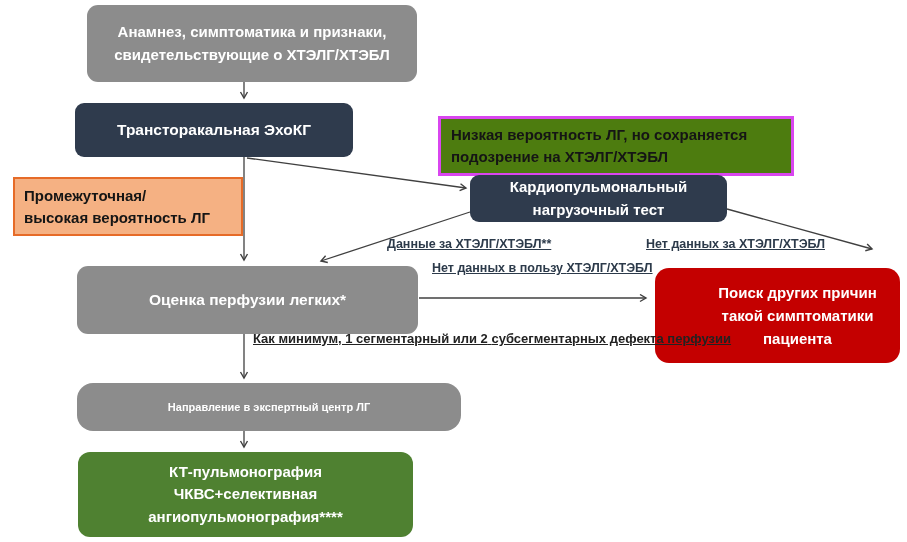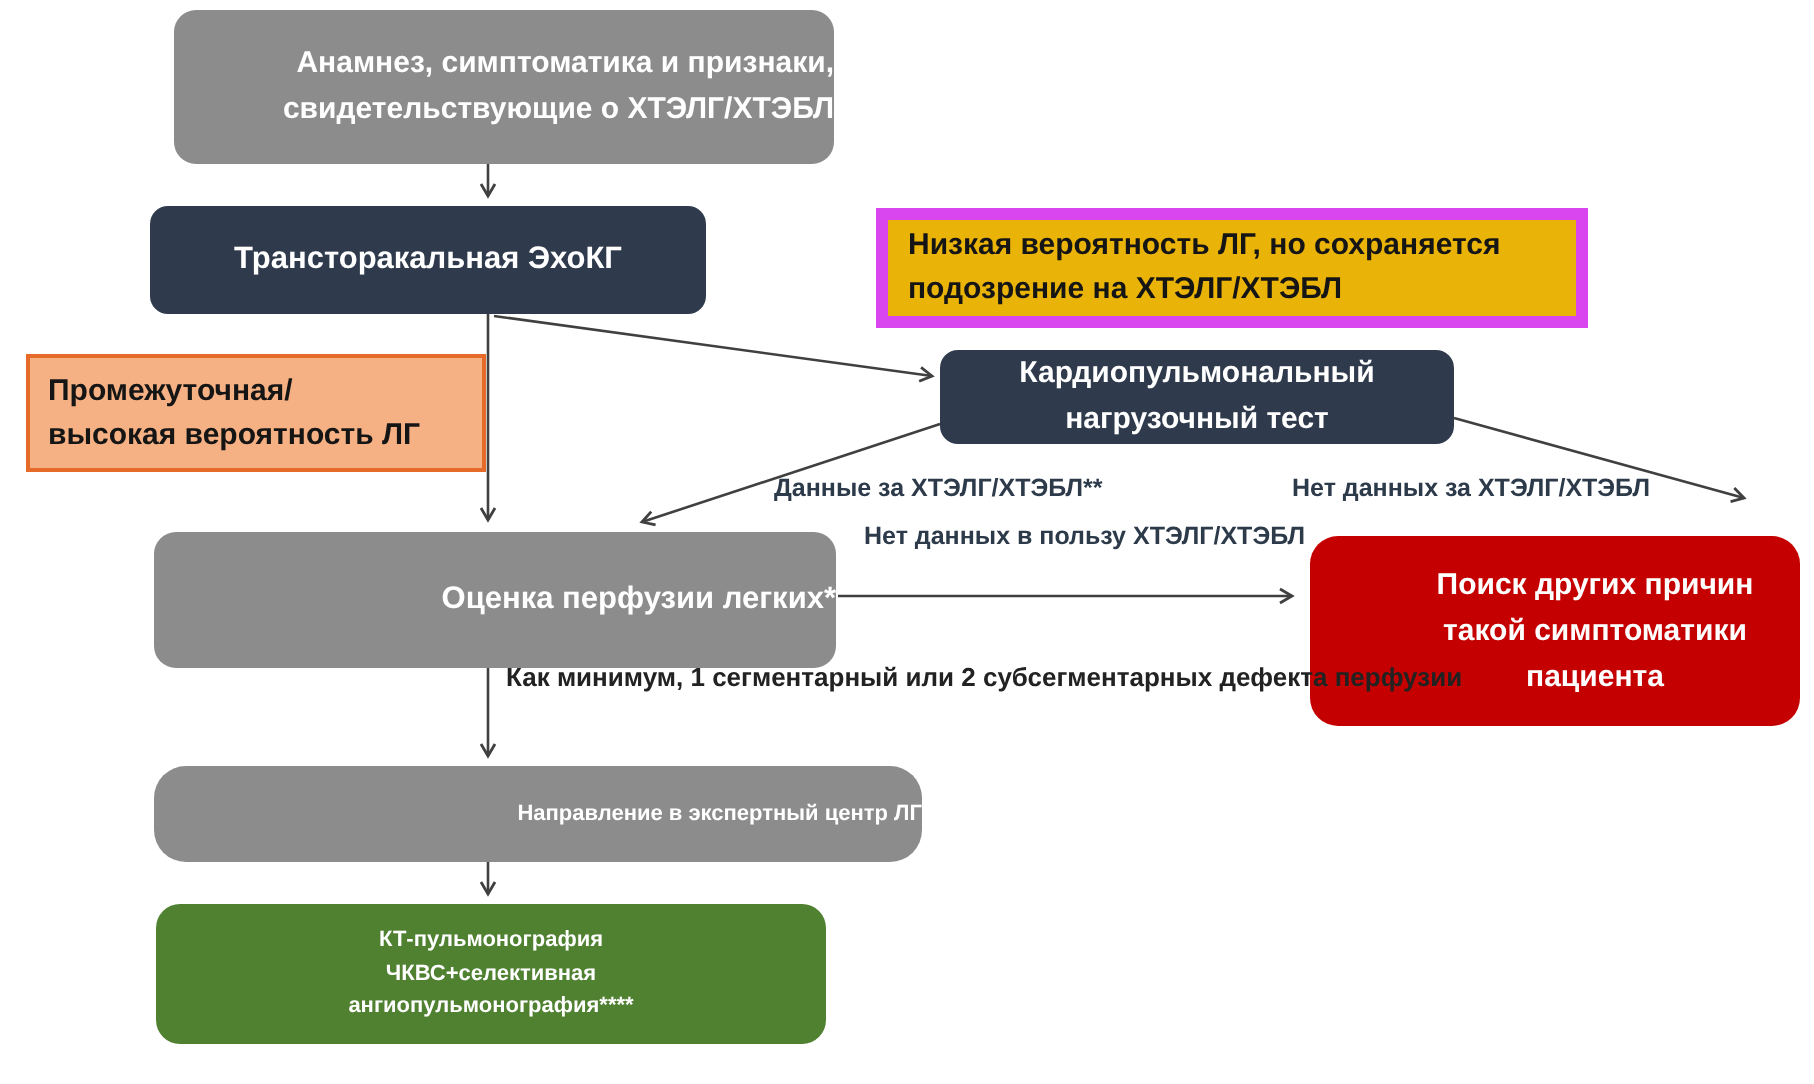--- a/index.html
+++ b/index.html
@@ -7,38 +7,38 @@
     position:relative;width:907px;height:542px;background:#ffffff;
     font-family:"Liberation Sans", sans-serif;font-weight:700;overflow:hidden;
   }
   .edges{position:absolute;left:0;top:0;width:907px;height:542px;}
   .node{
     position:absolute;display:flex;flex-direction:column;justify-content:center;
     box-sizing:border-box;text-align:center;
   }
   .node .ln{display:block;}
   
-  .gray{background:#8c8c8c;color:#ffffff;border-radius:11px;align-items:flex-end;}
+  .gray{background:#8c8c8c;color:#ffffff;border-radius:11px;}
   .navy{background:#2f3b4d;color:#ffffff;border-radius:9px;}
-  .ltgreen{background:#eab308;color:#151515;border:6px solid #d946ef;text-align:left;}
+  .ltgreen{background:#4d7c0f;color:#151515;border:3px solid #d946ef;text-align:left;margin-top:12px;}
   .orange{background:#f5b183;color:#151515;border:2px solid #e66b28;text-align:left;}
   .red{background:#c40000;color:#ffffff;border-radius:14px;padding-left:40px;}
   .dkgreen{background:#4f8131;color:#ffffff;border-radius:12px;}
   
   .n-anamnesis{left:87px;top:5px;width:330px;height:77px;font-size:15px;line-height:1.5;}
   .n-echo{left:75px;top:103px;width:278px;height:54px;font-size:15.5px;}
   .n-lowprob{left:438px;top:104px;width:356px;height:60px;font-size:15px;line-height:1.45;padding:4px 10px;}
   .n-interprob{left:13px;top:177px;width:230px;height:59px;font-size:15px;line-height:1.45;padding:4px 9px;}
   .n-cpet{left:470px;top:175px;width:257px;height:47px;font-size:15px;line-height:1.5;}
   .n-perfusion{left:77px;top:266px;width:341px;height:68px;font-size:15.5px;}
   .n-othercauses{left:655px;top:268px;width:245px;height:95px;font-size:15px;line-height:1.55;}
   .n-expert{left:77px;top:383px;width:384px;height:48px;font-size:11px;border-radius:16px;}
-  .n-ctangio{left:78px;top:452px;width:335px;height:70px;font-size:11px;line-height:1.5;}
+  .n-ctangio{left:78px;top:452px;width:335px;height:85px;font-size:15px;line-height:1.5;}
   
-  .elabel{position:absolute;color:#2c3a4a;font-size:12.5px;line-height:1.22;white-space:nowrap;}
+  .elabel{position:absolute;color:#2c3a4a;font-size:12.5px;line-height:1.22;white-space:nowrap;text-decoration:underline;}
   .l-datafor{left:387px;top:237px;}
   .l-nodatafor{left:646px;top:237px;}
   .l-nodatafavor{left:432px;top:261px;}
   .l-perfdefect{left:253px;top:331px;font-size:13px;color:#222222;line-height:1.25;text-align:center;}
 </style>
 </head>
 <body>
 
 <div class="canvas">
 

